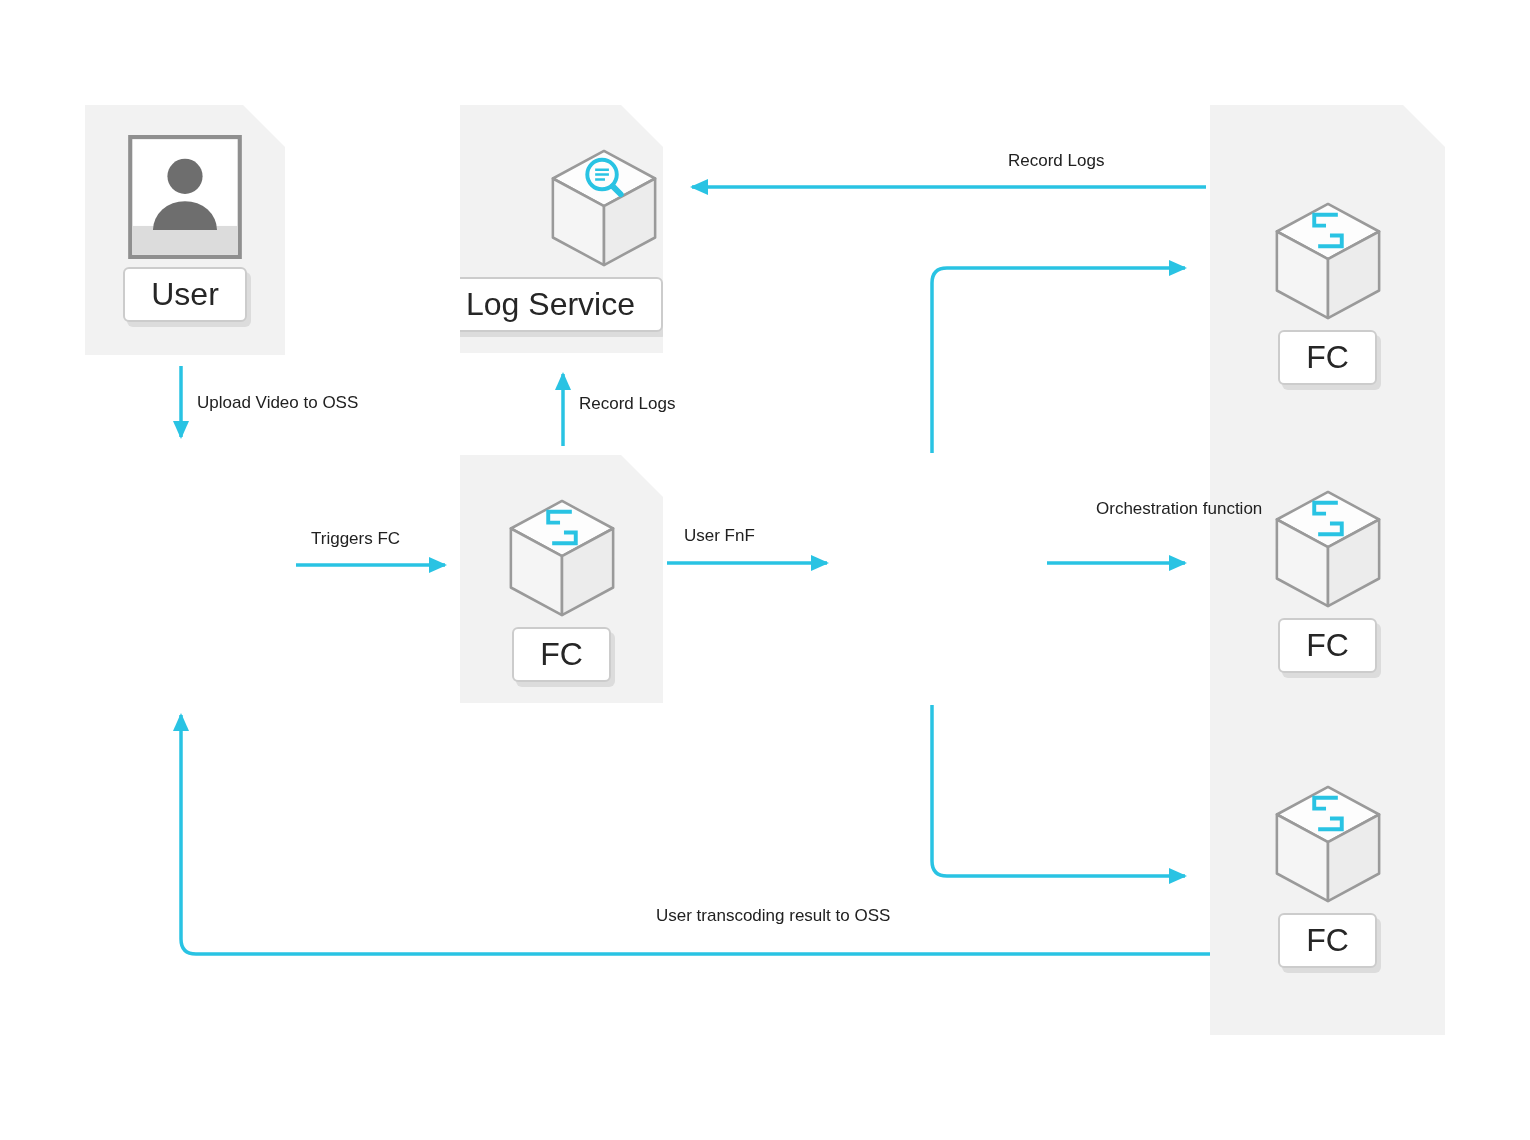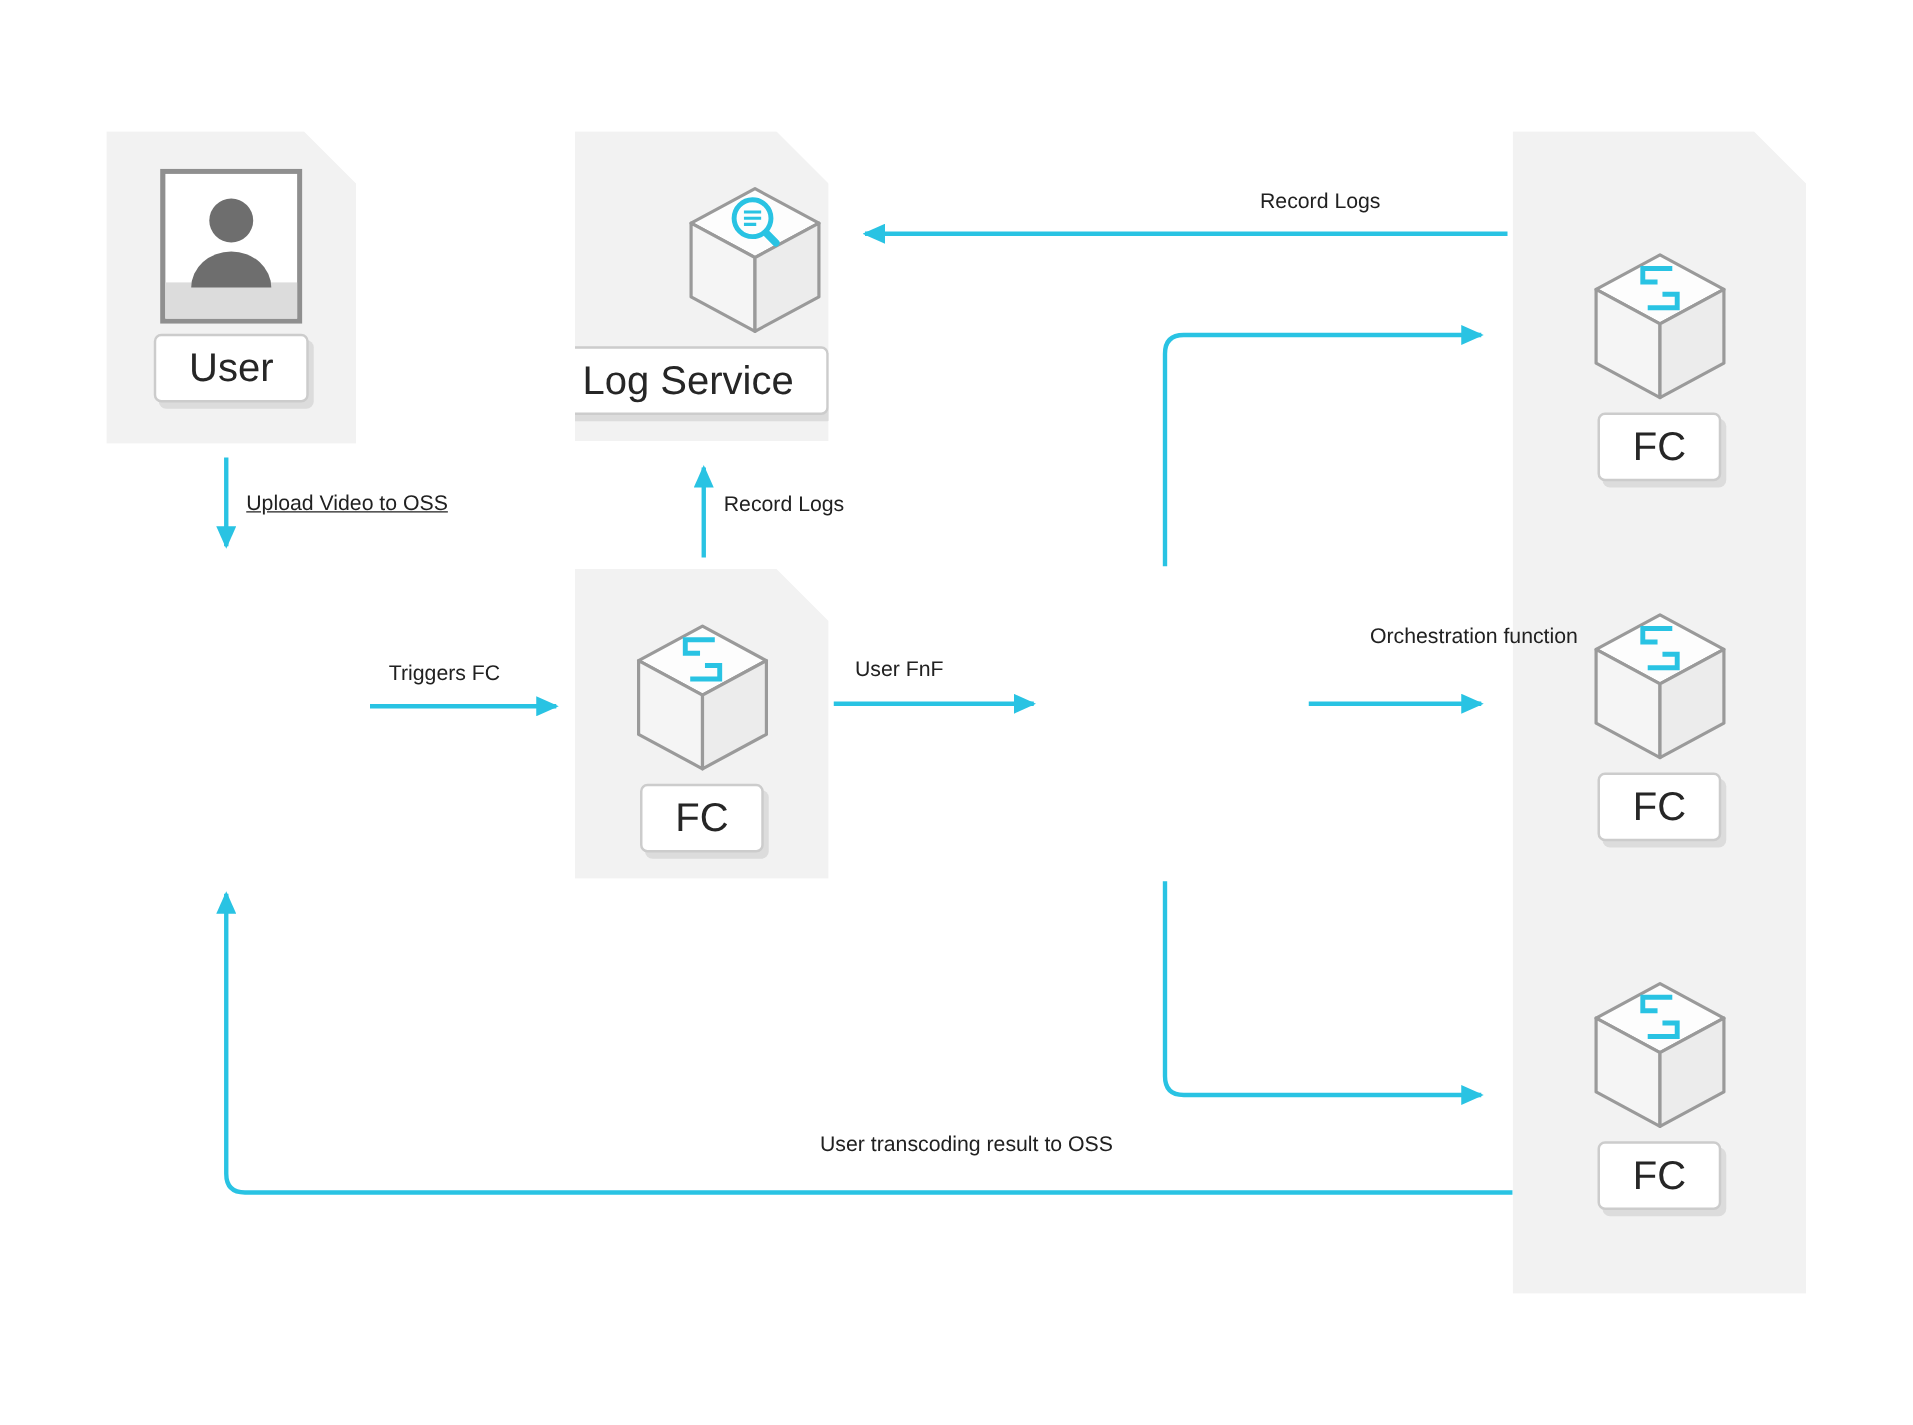--- a/index.html
+++ b/index.html
@@ -165,21 +165,21 @@
         <polygon class="face" points="8,32 60,60 112,32 60,4" fill="#fdfdfd"></polygon>
         <polygon class="face" points="8,32 60,60 60,120 8,92" fill="#f5f5f5"></polygon>
         <polygon class="face" points="112,32 60,60 60,120 112,92" fill="#ececec"></polygon>
         <path d="M70,15 H46 V26 H58" class="glyph-stroke" stroke-width="4"></path>
         <path d="M50,47 H74 V36 H62" class="glyph-stroke" stroke-width="4"></path>
       </svg>
       <div class="node-label">FC</div>
     </div>
   </div>
 
-  <div class="edge-label" style="left:197px; top:393px;text-decoration:underline;">Upload Video to OSS</div>
+  <div class="edge-label" style="left:197px; top:393px;">Upload Video to OSS</div>
   <div class="edge-label" style="left:311px; top:529px;">Triggers FC</div>
   <div class="edge-label" style="left:579px; top:394px;">Record Logs</div>
   <div class="edge-label" style="left:684px; top:526px;">User FnF</div>
   <div class="edge-label" style="left:1008px; top:151px;">Record Logs</div>
   <div class="edge-label wrap" style="left:1048px; top:498px; width:175px;">Orchestration function</div>
   <div class="edge-label" style="left:656px; top:906px;">User transcoding result to OSS</div>
 
 </div>
 
 </body></html>

